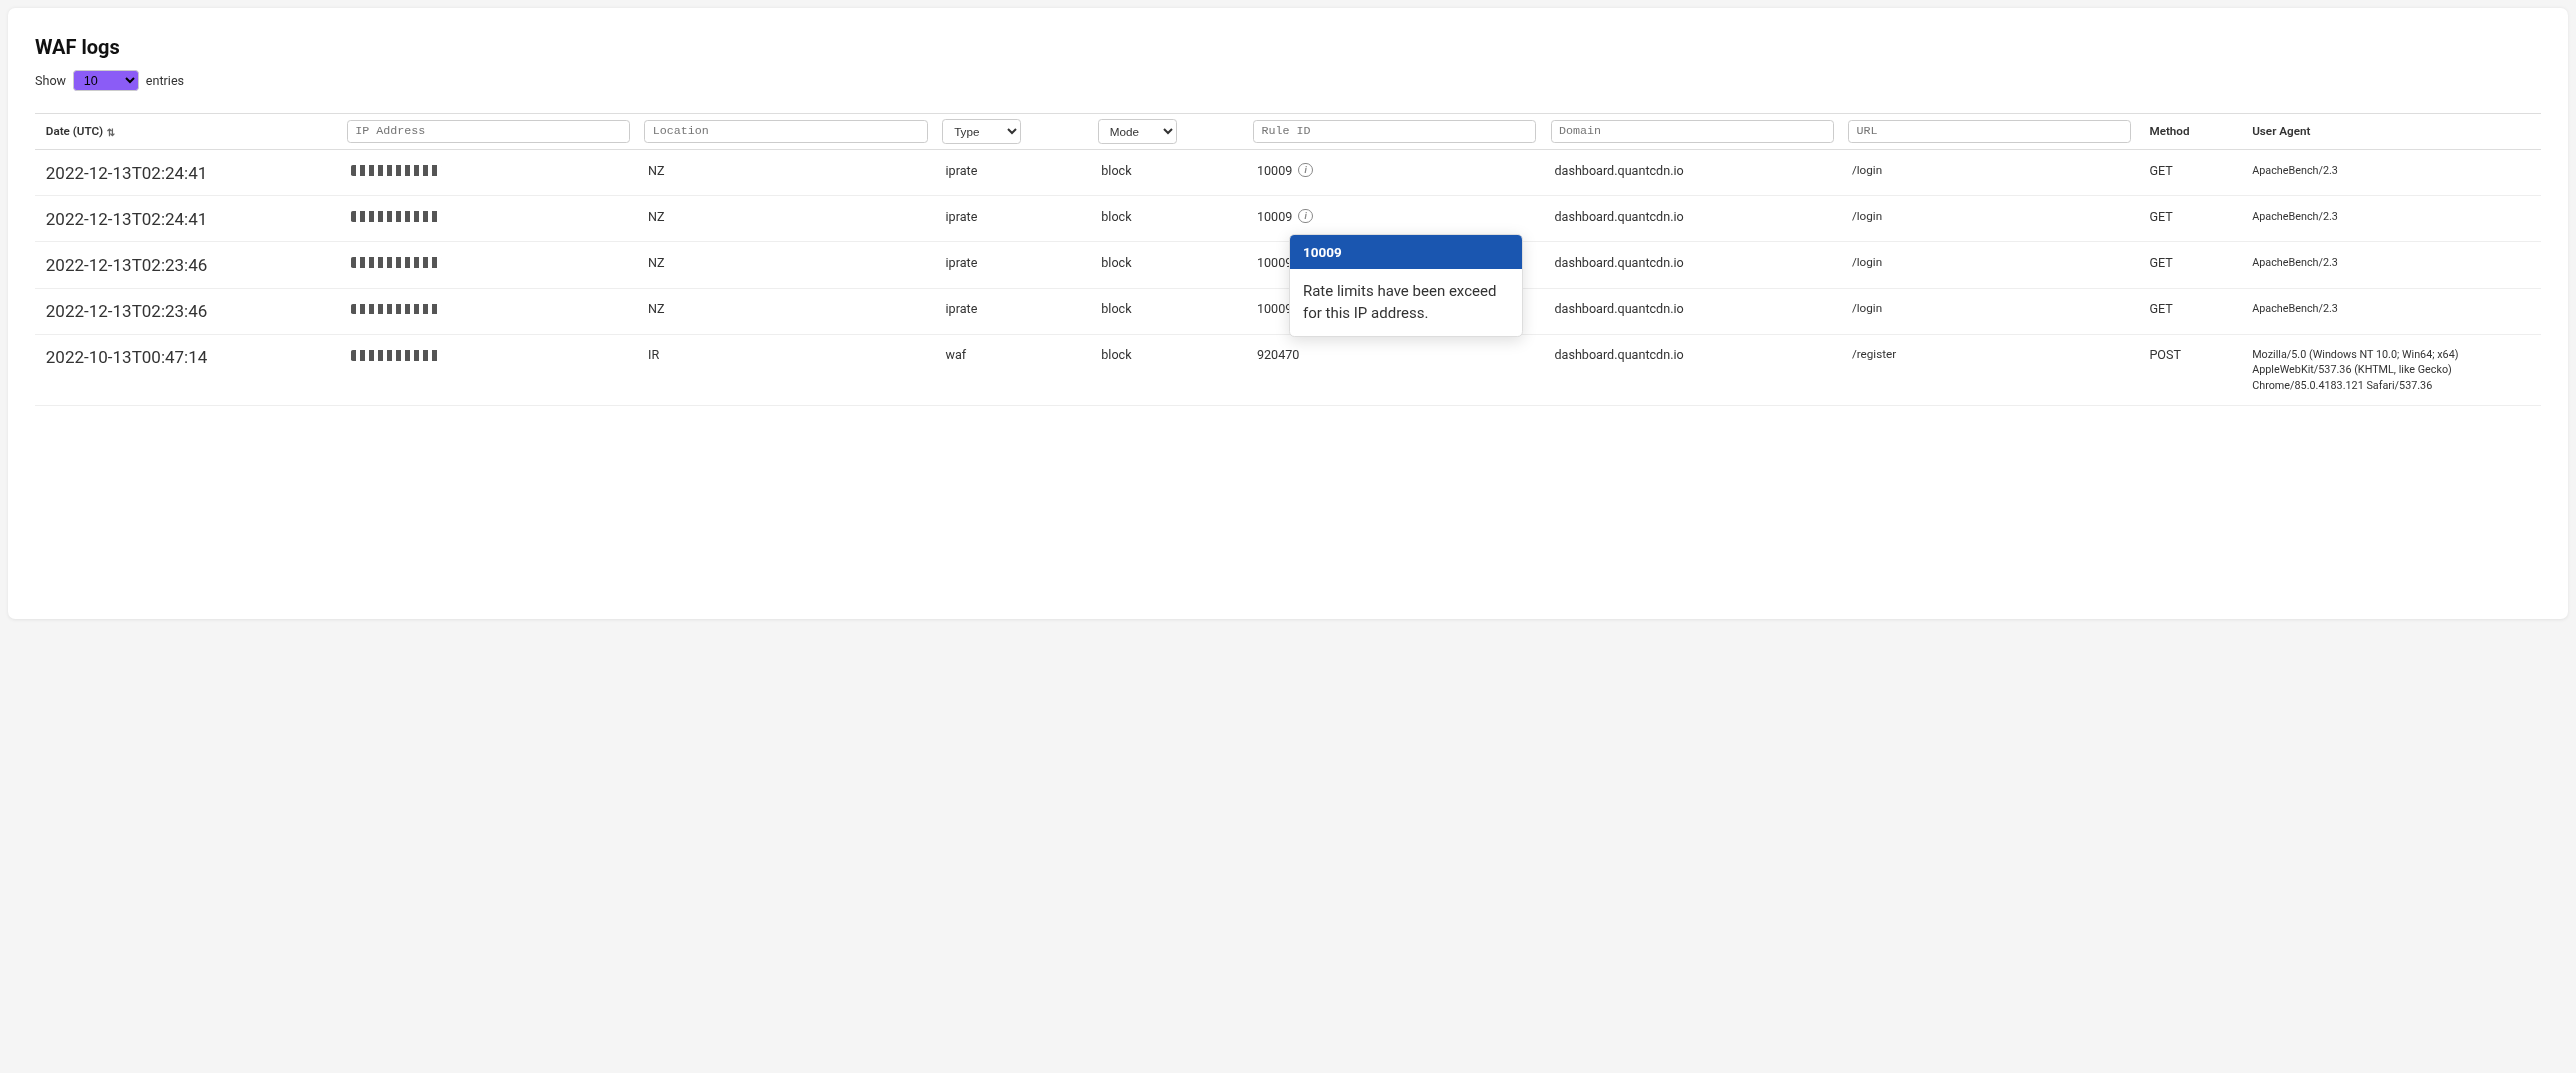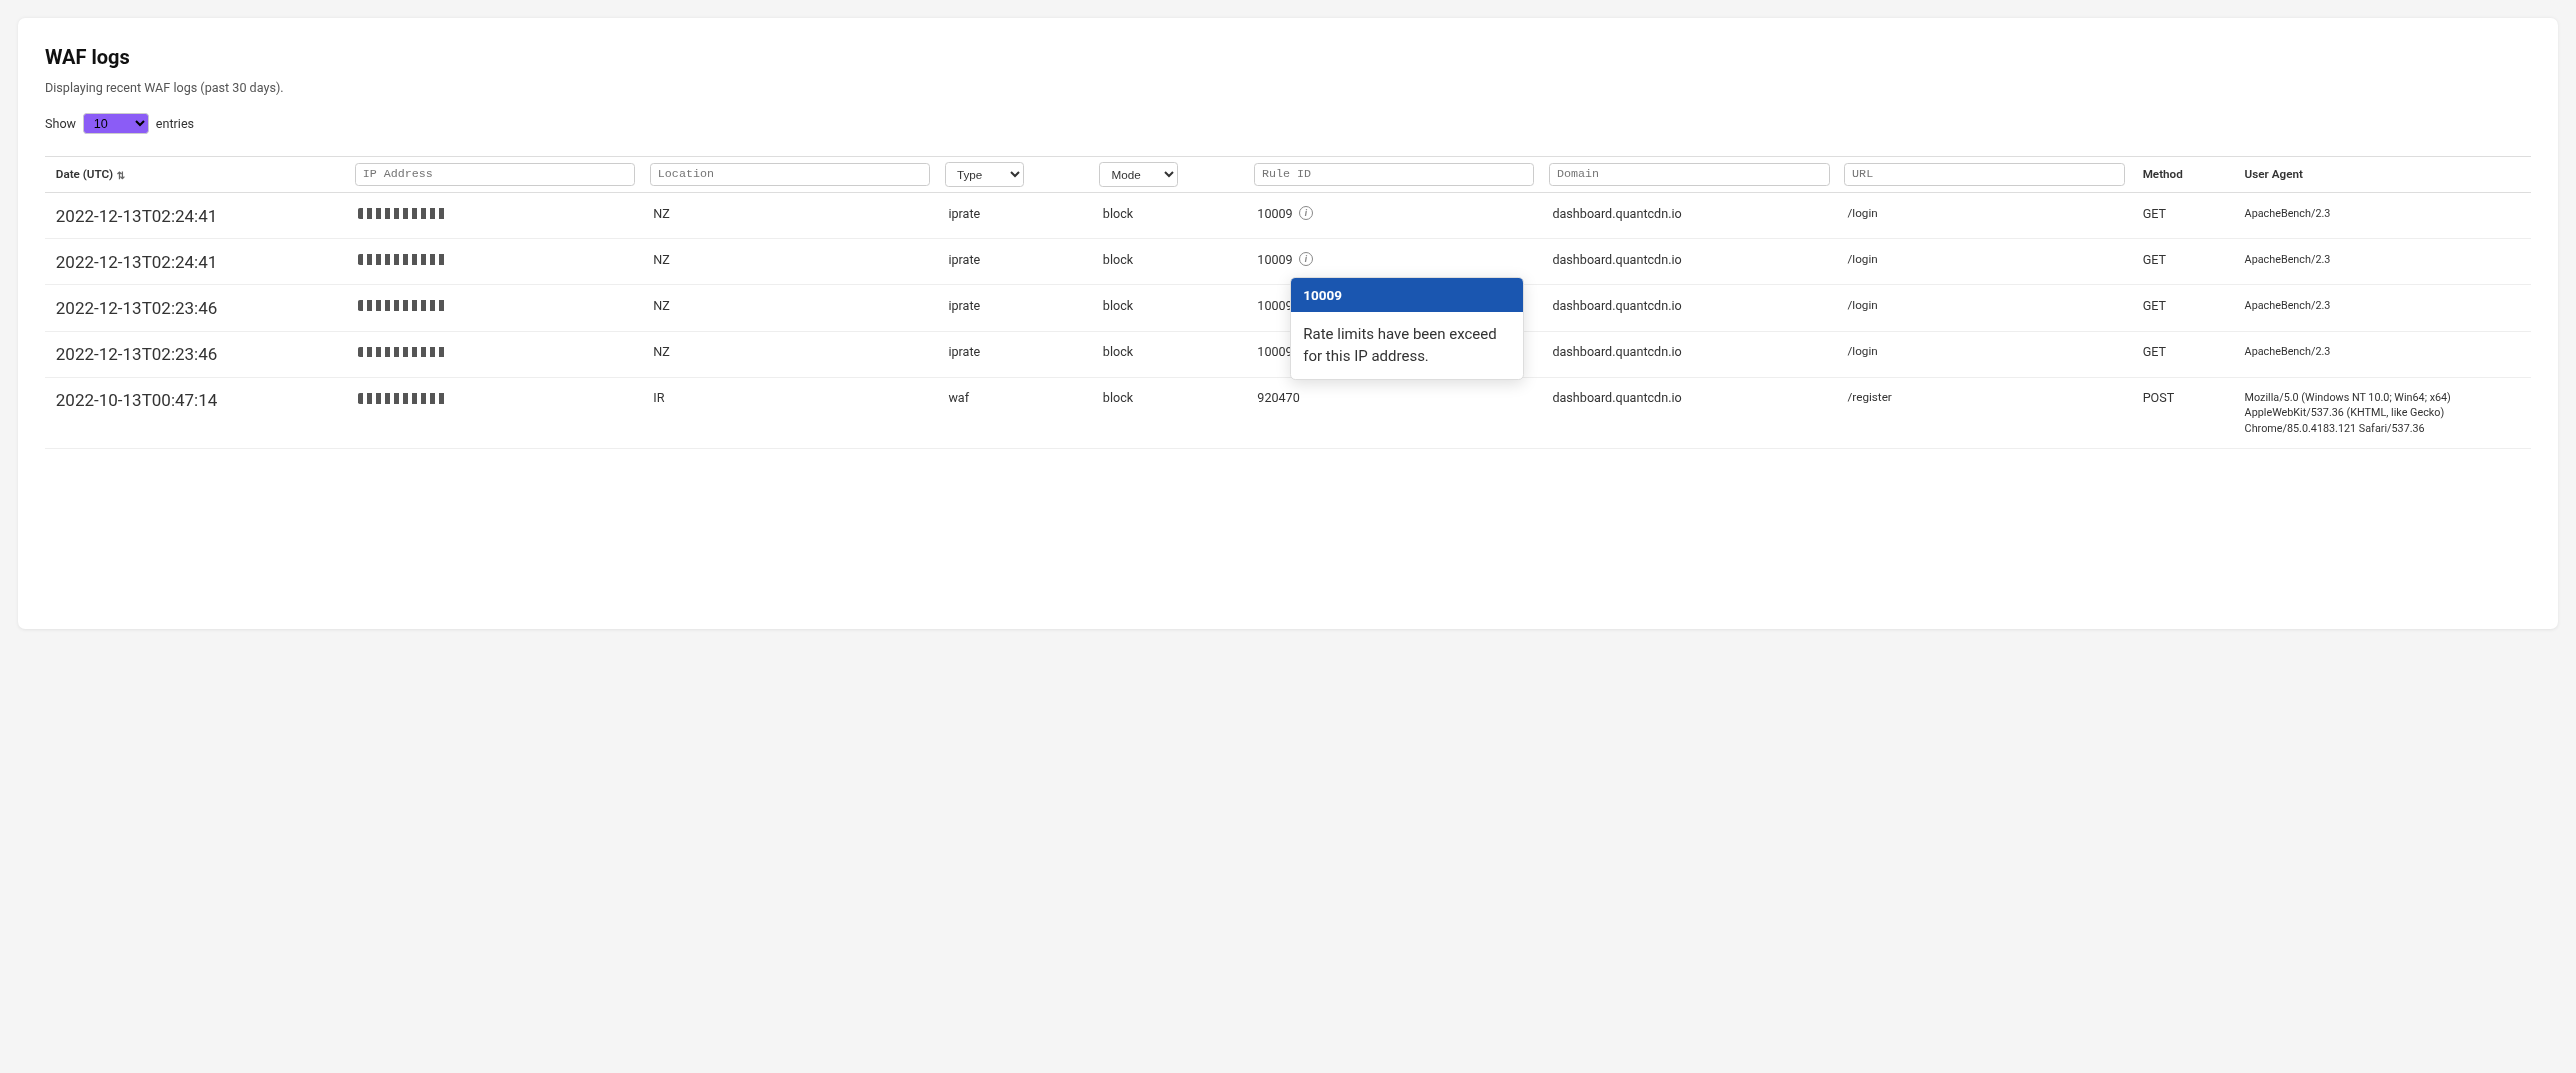--- a/index.html
+++ b/index.html
@@ -4,21 +4,21 @@
   <style>
     * { box-sizing: border-box; margin: 0; padding: 0; }
     body {
       font-family: -apple-system, BlinkMacSystemFont, "Segoe UI", Roboto, sans-serif;
       font-size: 12.6px;
       background: #f5f5f5;
       color: #333;
     }
     .page-container {
       background: #fff;
-      margin: 18px;
+      margin: 8px;
       border-radius: 7.2px;
       padding: 27px;
       box-shadow: 0 0.9px 3.6px rgba(0,0,0,0.08);
       min-height: 611px;
     }
     .page-title {
       font-size: 20px;
       font-weight: 700;
       margin-bottom: 10.8px;
       color: #111;
@@ -167,21 +167,20 @@
       color: #666;
     }
     .url-col { font-size: 11.7px; }
     .user-agent-col { font-size: 10.8px; max-width: 180px; line-height: 1.4; }
   </style>
 </head>
 <body>
 
 <div class="page-container">
   <h1 class="page-title">WAF logs</h1>
-  <p class="subtitle">Displaying recent WAF logs (past 30 days).</p>
 
   <div class="show-entries">
     <span>Show</span>
     <select>
     <option>10</option><option>25</option><option>50</option><option>100</option></select>
     <span>entries</span>
   </div>
 
   <div class="table-wrapper">
     <table>

